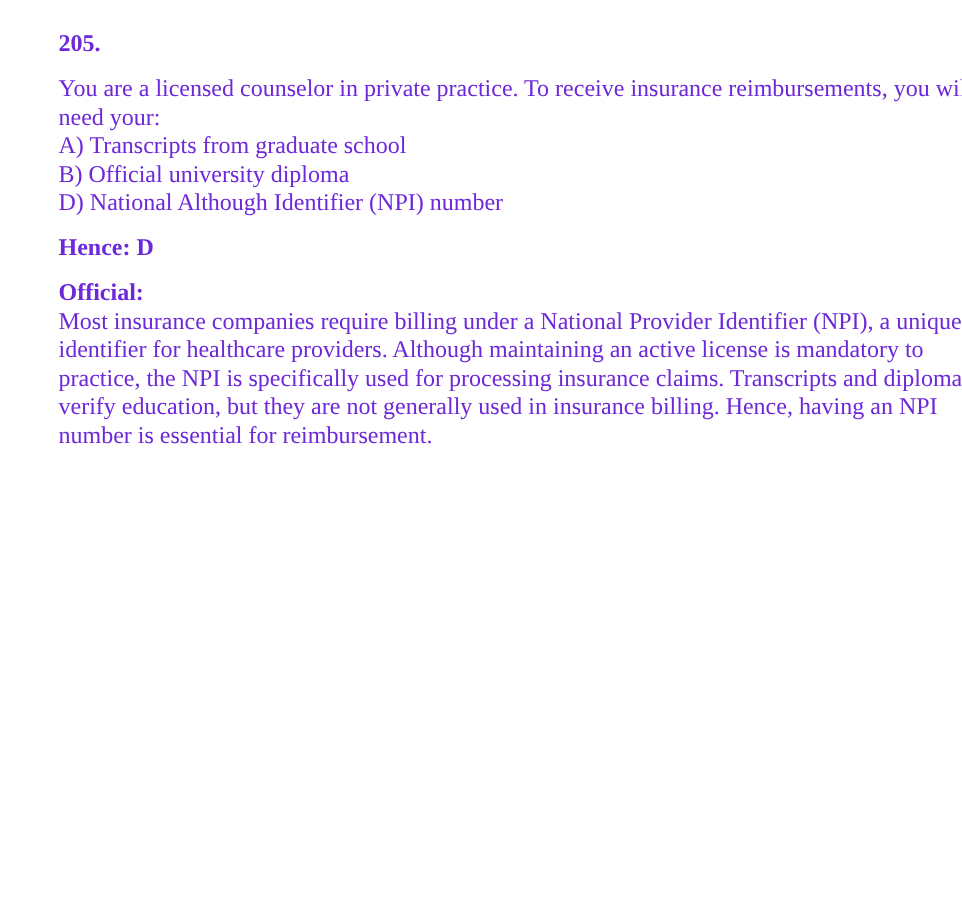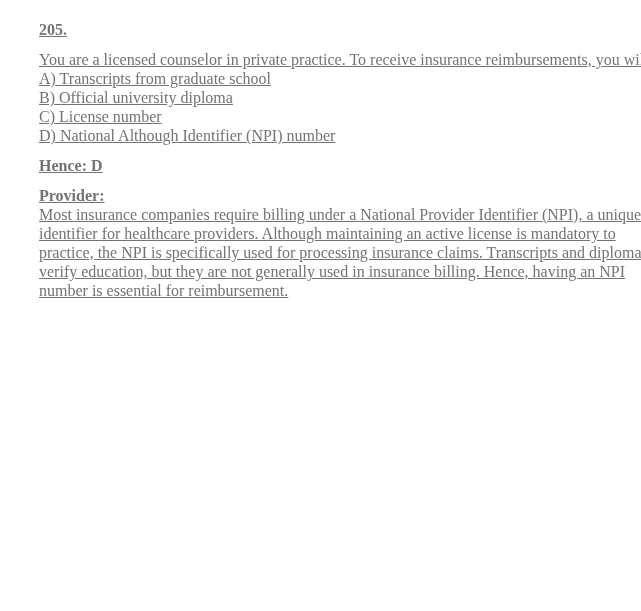--- a/index.html
+++ b/index.html
@@ -29,36 +29,36 @@
   .bold {
     font-weight: bold;
   }
   .line {
     white-space: nowrap;
   }
 </style>
 </head>
 <body style="background: rgb(255, 255, 255);">
 
-<div class="doc" style="color: #737373; text-decoration: underline;">
+<div class="doc" style="color: #6d28d9;">
 
   <p class="para bold">205.</p>
 
   <div class="para">
     <div class="line">You are a licensed counselor in private practice. To receive insurance reimbursements, you will</div>
+    <div class="line">need your:</div>
     <div class="line">A) Transcripts from graduate school</div>
     <div class="line">B) Official university diploma</div>
-    <div class="line">C) License number</div>
     <div class="line">D) National Although Identifier (NPI) number</div>
   </div>
 
   <p class="para bold">Hence: D</p>
 
   <div class="para">
-    <div class="bold line">Provider:</div>
+    <div class="bold line">Official:</div>
     <div class="line">Most insurance companies require billing under a National Provider Identifier (NPI), a unique</div>
     <div class="line">identifier for healthcare providers. Although maintaining an active license is mandatory to</div>
     <div class="line">practice, the NPI is specifically used for processing insurance claims. Transcripts and diplomas</div>
     <div class="line">verify education, but they are not generally used in insurance billing. Hence, having an NPI</div>
     <div class="line">number is essential for reimbursement.</div>
   </div>
 
 </div>
 
 </body></html>

